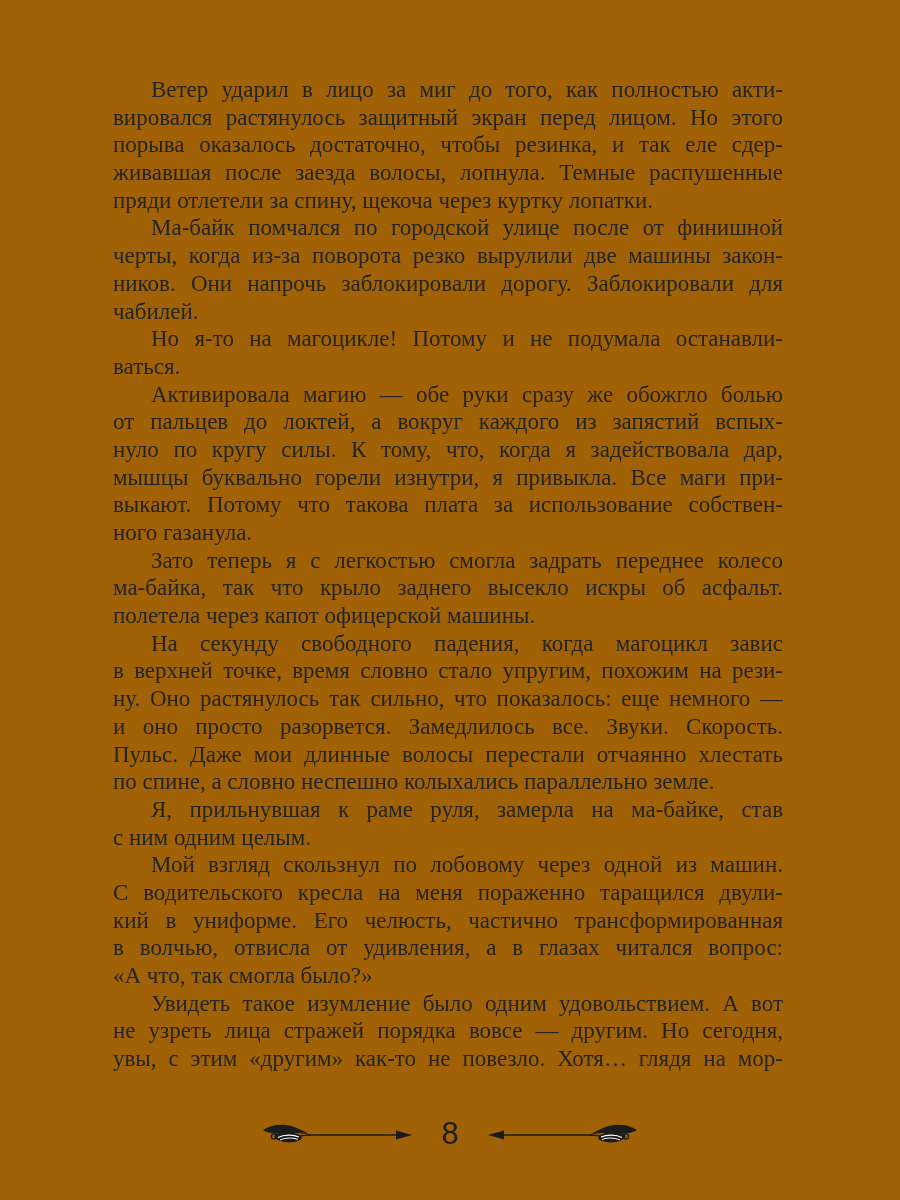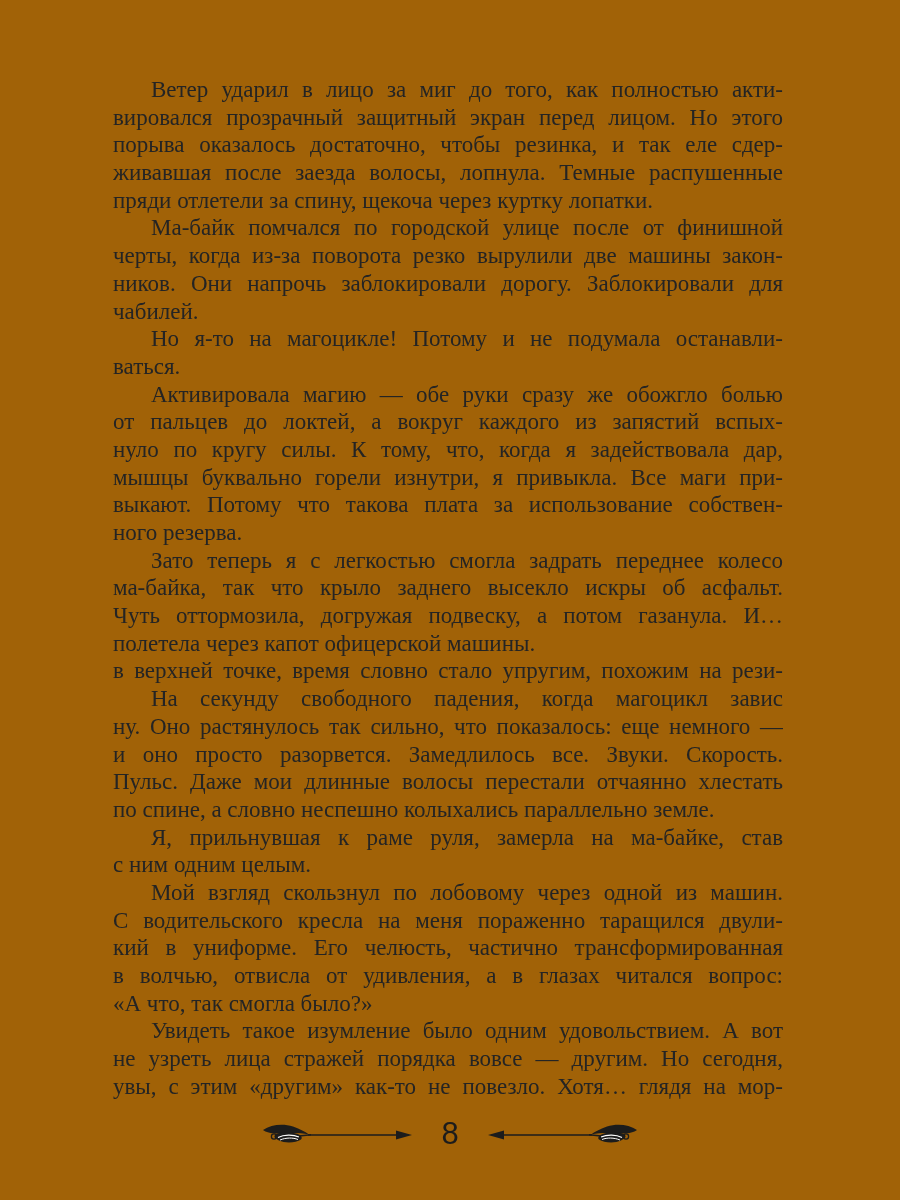--- a/index.html
+++ b/index.html
@@ -80,52 +80,51 @@
   }
 </style>
 </head>
 <body>
 
 <div class="page" style="background: #a16207; color: rgb(36, 36, 36);">
 
   <div class="text-block">
       <div class="paragraph">
         <div class="line first">Ветер ударил в лицо за миг до того, как полностью акти-</div>
-        <div class="line">вировался прозрачный защитный экран перед лицом. Но этого</div>
+        <div class="line">вировался растянулось защитный экран перед лицом. Но этого</div>
         <div class="line">порыва оказалось достаточно, чтобы резинка, и так еле сдер-</div>
         <div class="line">живавшая после заезда волосы, лопнула. Темные распушенные</div>
         <div class="line flush-left">пряди отлетели за спину, щекоча через куртку лопатки.</div>
       </div>
       <div class="paragraph">
         <div class="line first">Ма-байк помчался по городской улице после от финишной</div>
         <div class="line">черты, когда из-за поворота резко вырулили две машины закон-</div>
         <div class="line">ников. Они напрочь заблокировали дорогу. Заблокировали для</div>
         <div class="line flush-left">чабилей.</div>
       </div>
       <div class="paragraph">
         <div class="line first">Но я-то на магоцикле! Потому и не подумала останавли-</div>
         <div class="line flush-left">ваться.</div>
       </div>
       <div class="paragraph">
         <div class="line first">Активировала магию — обе руки сразу же обожгло болью</div>
         <div class="line">от пальцев до локтей, а вокруг каждого из запястий вспых-</div>
         <div class="line">нуло по кругу силы. К тому, что, когда я задействовала дар,</div>
         <div class="line">мышцы буквально горели изнутри, я привыкла. Все маги при-</div>
         <div class="line">выкают. Потому что такова плата за использование собствен-</div>
-        <div class="line flush-left">ного резерва.</div>
+        <div class="line flush-left">ного газанула.</div>
       </div>
       <div class="paragraph">
         <div class="line first">Зато теперь я с легкостью смогла задрать переднее колесо</div>
         <div class="line">ма-байка, так что крыло заднего высекло искры об асфальт.</div>
-        <div class="line">Чуть оттормозила, догружая подвеску, а потом газанула. И…</div>
         <div class="line flush-left">полетела через капот офицерской машины.</div>
       </div>
       <div class="paragraph">
+        <div class="line first">На секунду свободного падения, когда магоцикл завис</div>
         <div class="line">в верхней точке, время словно стало упругим, похожим на рези-</div>
-        <div class="line first">На секунду свободного падения, когда магоцикл завис</div>
         <div class="line">ну. Оно растянулось так сильно, что показалось: еще немного —</div>
         <div class="line">и оно просто разорвется. Замедлилось все. Звуки. Скорость.</div>
         <div class="line">Пульс. Даже мои длинные волосы перестали отчаянно хлестать</div>
         <div class="line flush-left">по спине, а словно неспешно колыхались параллельно земле.</div>
       </div>
       <div class="paragraph">
         <div class="line first">Я, прильнувшая к раме руля, замерла на ма-байке, став</div>
         <div class="line flush-left">с ним одним целым.</div>
       </div>
       <div class="paragraph">

